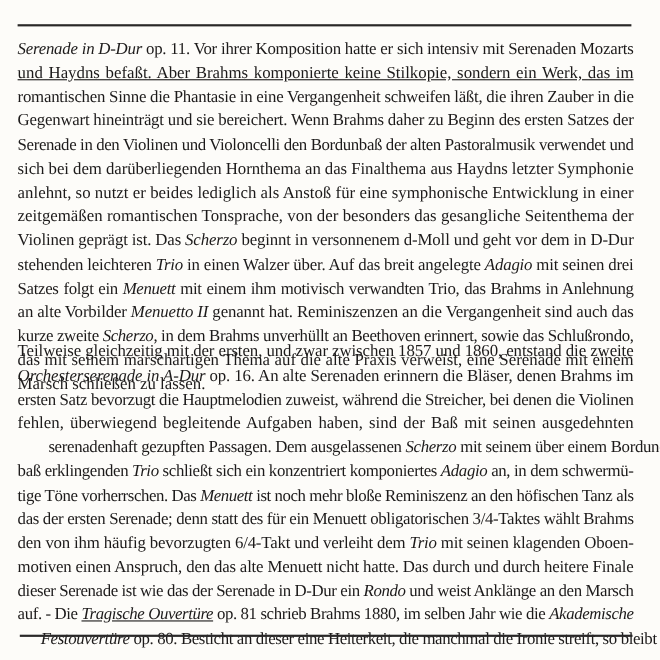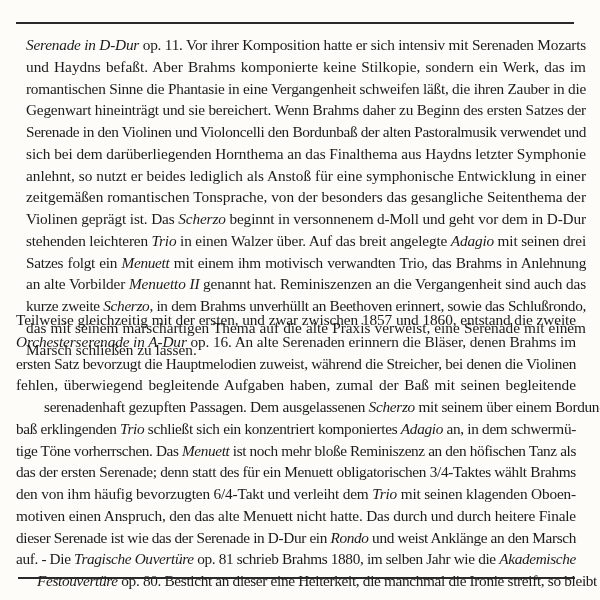--- a/index.html
+++ b/index.html
@@ -22,21 +22,21 @@
     }
     .rule.top { left: 16px; top: 22px; width: 558px; }
     .rule.bottom { left: 18px; top: 577px; width: 557px; }
     .page-text {
       position: absolute;
       left: 16px;
       width: 560px;
       font-size: 15.3px;
     }
     .para { margin: 0; }
-    .para-1 { top: 34px; position: absolute; left: 10px; width: 560px; }
+    .para-1 { top: 34px; position: absolute; left: 0; width: 560px; }
     .para-2 { top: 309px; position: absolute; left: 0; width: 560px; }
     .line {
       display: block;
       height: 21.75px;
       line-height: 21.75px;
       text-align: justify;
       text-align-last: justify;
       white-space: nowrap;
       overflow: visible;
     }
@@ -47,45 +47,45 @@
     em { font-style: italic; }
   </style>
 </head>
 <body>
 
 <div class="rule top"></div>
 
 <div class="page-text">
   <div class="para para-1">
       <span class="line" style="letter-spacing: -0.211787px;"><em style="white-space: pre;">Serenade in D-Dur</em><span style="white-space: pre;"> op. 11. Vor ihrer Komposition hatte er sich intensiv mit Serenaden Mozarts</span></span>
-      <span class="line"><span style="white-space: pre;">und Haydns befaßt. Aber Brahms komponierte keine Stilkopie, sondern ein Werk, das im</span></span>
+      <span class="line"><span style="white-space: pre; text-decoration: underline;">und Haydns befaßt. Aber Brahms komponierte keine Stilkopie, sondern ein Werk, das im</span></span>
       <span class="line" style="letter-spacing: -0.236702px;"><span style="white-space: pre;">romantischen Sinne die Phantasie in eine Vergangenheit schweifen läßt, die ihren Zauber in die</span></span>
       <span class="line" style="letter-spacing: -0.205872px;"><span style="white-space: pre;">Gegenwart hineinträgt und sie bereichert. Wenn Brahms daher zu Beginn des ersten Satzes der</span></span>
       <span class="line" style="letter-spacing: -0.342391px;"><span style="white-space: pre;">Serenade in den Violinen und Violoncelli den Bordunbaß der alten Pastoralmusik verwendet und</span></span>
       <span class="line" style="letter-spacing: -0.0628634px;"><span style="white-space: pre;">sich bei dem darüberliegenden Hornthema an das Finalthema aus Haydns letzter Symphonie</span></span>
       <span class="line"><span style="white-space: pre;">anlehnt, so nutzt er beides lediglich als Anstoß für eine symphonische Entwicklung in einer</span></span>
       <span class="line"><span style="white-space: pre;">zeitgemäßen romantischen Tonsprache, von der besonders das gesangliche Seitenthema der</span></span>
       <span class="line" style="letter-spacing: -0.137289px;"><span style="white-space: pre;">Violinen geprägt ist. Das </span><em style="white-space: pre;">Scherzo</em><span style="white-space: pre;"> beginnt in versonnenem d-Moll und geht vor dem in D-Dur</span></span>
       <span class="line" style="letter-spacing: -0.168218px;"><span style="white-space: pre;">stehenden leichteren </span><em style="white-space: pre;">Trio</em><span style="white-space: pre;"> in einen Walzer über. Auf das breit angelegte </span><em style="white-space: pre;">Adagio</em><span style="white-space: pre;"> mit seinen drei</span></span>
       <span class="line" style="letter-spacing: -0.305126px;"><span style="white-space: pre;">Satzes folgt ein </span><em style="white-space: pre;">Menuett</em><span style="white-space: pre;"> mit einem ihm motivisch verwandten Trio, das Brahms in Anlehnung</span></span>
       <span class="line" style="letter-spacing: -0.126202px;"><span style="white-space: pre;">an alte Vorbilder </span><em style="white-space: pre;">Menuetto II</em><span style="white-space: pre;"> genannt hat. Reminiszenzen an die Vergangenheit sind auch das</span></span>
       <span class="line" style="letter-spacing: -0.326936px;"><span style="white-space: pre;">kurze zweite </span><em style="white-space: pre;">Scherzo</em><span style="white-space: pre;">, in dem Brahms unverhüllt an Beethoven erinnert, sowie das Schlußrondo,</span></span>
       <span class="line"><span style="white-space: pre;">das mit seinem marschartigen Thema auf die alte Praxis verweist, eine Serenade mit einem</span></span>
       <span class="line last"><span style="white-space: pre;">Marsch schließen zu lassen.</span></span>
     </div>
   <div class="para para-2">
       <span class="line" style="letter-spacing: -0.0753777px;"><span style="white-space: pre;">Teilweise gleichzeitig mit der ersten, und zwar zwischen 1857 und 1860, entstand die zweite</span></span>
       <span class="line" style="letter-spacing: -0.109902px;"><em style="white-space: pre;">Orchesterserenade in A-Dur</em><span style="white-space: pre;"> op. 16. An alte Serenaden erinnern die Bläser, denen Brahms im</span></span>
       <span class="line" style="letter-spacing: -0.313664px;"><span style="white-space: pre;">ersten Satz bevorzugt die Hauptmelodien zuweist, während die Streicher, bei denen die Violinen</span></span>
-      <span class="line"><span style="white-space: pre;">fehlen, überwiegend begleitende Aufgaben haben, zumal der Baß mit seinen begleitende</span></span>
+      <span class="line"><span style="white-space: pre;">fehlen, überwiegend begleitende Aufgaben haben, sind der Baß mit seinen ausgedehnten</span></span>
       <span class="line" style="letter-spacing: -0.308813px; margin-left: 28px;"><span style="white-space: pre;">serenadenhaft gezupften Passagen. Dem ausgelassenen </span><em style="white-space: pre;">Scherzo</em><span style="white-space: pre;"> mit seinem über einem Bordun-</span></span>
       <span class="line" style="letter-spacing: -0.323757px;"><span style="white-space: pre;">baß erklingenden </span><em style="white-space: pre;">Trio</em><span style="white-space: pre;"> schließt sich ein konzentriert komponiertes </span><em style="white-space: pre;">Adagio</em><span style="white-space: pre;"> an, in dem schwermü-</span></span>
       <span class="line" style="letter-spacing: -0.387769px;"><span style="white-space: pre;">tige Töne vorherrschen. Das </span><em style="white-space: pre;">Menuett</em><span style="white-space: pre;"> ist noch mehr bloße Reminiszenz an den höfischen Tanz als</span></span>
       <span class="line" style="letter-spacing: -0.313816px;"><span style="white-space: pre;">das der ersten Serenade; denn statt des für ein Menuett obligatorischen 3/4-Taktes wählt Brahms</span></span>
       <span class="line" style="letter-spacing: -0.163799px;"><span style="white-space: pre;">den von ihm häufig bevorzugten 6/4-Takt und verleiht dem </span><em style="white-space: pre;">Trio</em><span style="white-space: pre;"> mit seinen klagenden Oboen-</span></span>
       <span class="line" style="letter-spacing: -0.164912px;"><span style="white-space: pre;">motiven einen Anspruch, den das alte Menuett nicht hatte. Das durch und durch heitere Finale</span></span>
       <span class="line" style="letter-spacing: -0.359035px; font-family: Liberation Serif, serif;"><span style="white-space: pre;">dieser Serenade ist wie das der Serenade in D-Dur ein </span><em style="white-space: pre;">Rondo</em><span style="white-space: pre;"> und weist Anklänge an den Marsch</span></span>
-      <span class="line" style="letter-spacing: -0.358535px;"><span style="white-space: pre;">auf. - Die </span><em style="white-space: pre;">Tragische Ouvertüre</em><span style="white-space: pre;"> op. 81 schrieb Brahms 1880, im selben Jahr wie die </span><em style="white-space: pre;">Akademische</em></span>
+      <span class="line" style="letter-spacing: -0.358535px;"><span style="white-space: pre;">auf. - Die </span><em style="white-space: pre; text-decoration: underline;">Tragische Ouvertüre</em><span style="white-space: pre;"> op. 81 schrieb Brahms 1880, im selben Jahr wie die </span><em style="white-space: pre;">Akademische</em></span>
       <span class="line" style="letter-spacing: -0.341406px; margin-left: 21px;"><em style="white-space: pre;">Festouvertüre</em><span style="white-space: pre;"> op. 80. Besticht an dieser eine Heiterkeit, die manchmal die Ironie streift, so bleibt</span></span>
     </div>
 </div>
 
 <div class="rule bottom"></div>
 
 </body></html>

